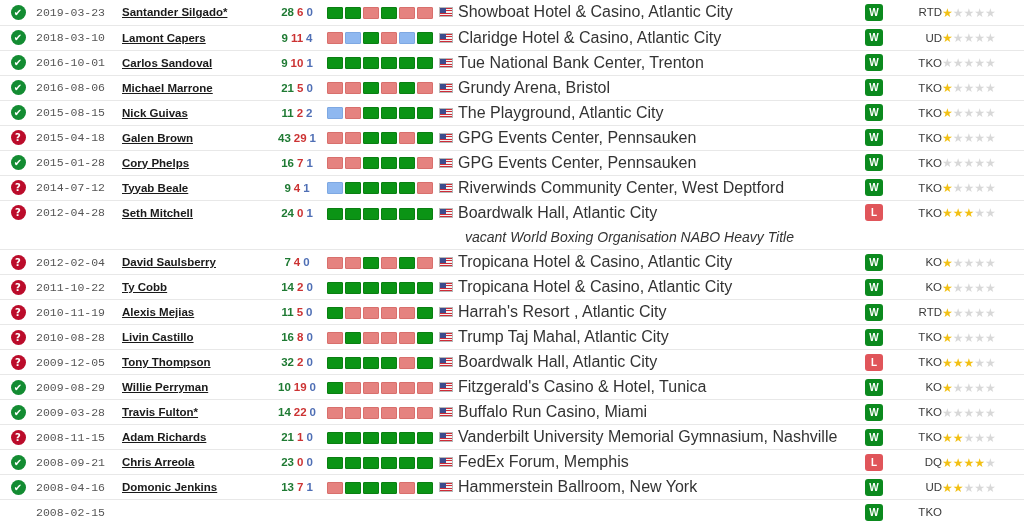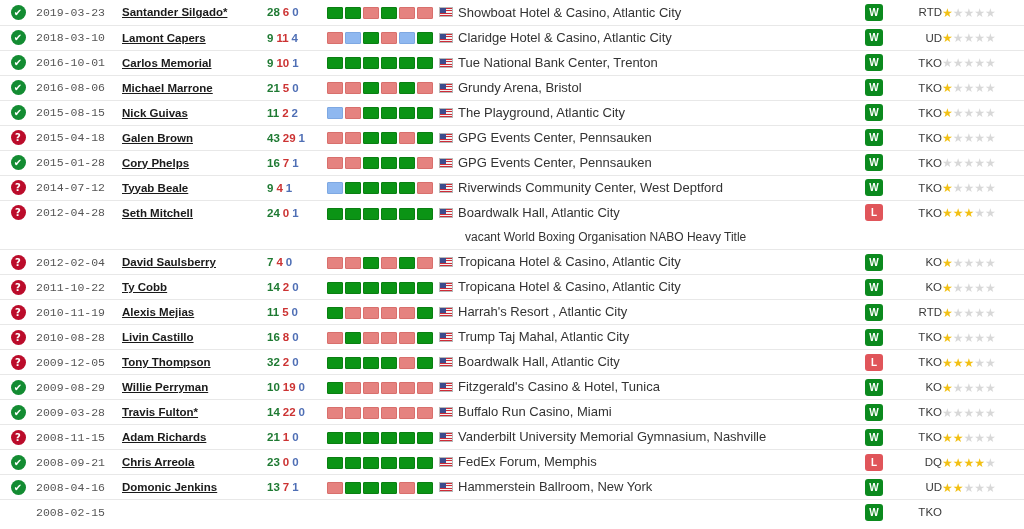--- a/index.html
+++ b/index.html
@@ -18,21 +18,21 @@
     white-space:nowrap;
     overflow:hidden;
   }
   table.bouts tr:first-child td{border-top:none;}
   tr.title-row td{border-top:none;height:24px;}
 
   
   .c-status{width:36px;text-align:center;}
   .c-date{width:86px;color:#555;font-size:11.5px;font-family:Liberation Mono, monospace;}
   .c-opp{width:145px;margin-top:16px;}
-  .c-rec{width:60px;text-align:left;padding-right:6px;font-size:11.5px;font-weight:bold;}
+  .c-rec{width:60px;text-align:center;padding-right:6px;font-size:11.5px;font-weight:bold;}
   .c-streak{width:112px;padding-left:8px;}
   .c-venue{width:415px;padding-left:4px;}
   .c-res{width:40px;text-align:center;}
   .c-meth{width:48px;text-align:right;padding-left:4px;color:#3a3a3a;font-size:11.5px;}
   .c-stars{width:82px;text-align:left;padding-left:2px;}
 
   
   .status-ico{
     display:inline-block;width:15px;height:15px;border-radius:50%;
     position:relative;vertical-align:middle;
@@ -73,22 +73,22 @@
     border:1px solid #b9b9b9;box-sizing:border-box;
     background:linear-gradient(to bottom,
       #cf2b37 0 14.3%, #f2f2f2 14.3% 28.6%, #cf2b37 28.6% 42.9%,
       #f2f2f2 42.9% 57.2%, #cf2b37 57.2% 71.5%, #f2f2f2 71.5% 85.8%,
       #cf2b37 85.8% 100%);
   }
   .flag::before{
     content:"";position:absolute;left:0;top:0;width:6px;height:5px;
     background:#3c4b8c;
   }
-  .venue-text{font-size:13px;color:#333;vertical-align:middle;}
-  .title-text{font-size:12px;color:#333;padding-left:26px;}
+  .venue-text{font-size:16px;color:#333;vertical-align:middle;}
+  .title-text{font-size:14px;color:#333;padding-left:26px;font-style:italic;}
 
   
   .badge{
     display:inline-block;width:18px;height:17px;line-height:17px;
     border-radius:3px;color:#ffffff;font-size:10px;font-weight:bold;
     text-align:center;vertical-align:middle;
   }
   .badge.W{background:#0b8a1e;}
   .badge.L{background:#e0555a;}
 
@@ -121,21 +121,21 @@
         <td class="c-rec"><span class="rw">9</span><span class="rec-sep">&nbsp;</span><span class="rl">11</span><span class="rec-sep">&nbsp;</span><span class="rd">4</span></td>
         <td class="c-streak"><span class="sq l"></span><span class="sq d"></span><span class="sq w"></span><span class="sq l"></span><span class="sq d"></span><span class="sq w"></span></td>
         <td class="c-venue"><span class="flag"></span><span class="venue-text">Claridge Hotel &amp; Casino, Atlantic City</span></td>
         <td class="c-res"><span class="badge W">W</span></td>
         <td class="c-meth">UD</td>
         <td class="c-stars"><span class="star on">★</span><span class="star off">★</span><span class="star off">★</span><span class="star off">★</span><span class="star off">★</span></td>
       </tr>
       <tr class="bout-row">
         <td class="c-status"><span class="status-ico ok"><span class="glyph">✔</span></span></td>
         <td class="c-date">2016-10-01</td>
-        <td class="c-opp"><a class="opp-link" href="#">Carlos Memorial</a></td>
+        <td class="c-opp"><a class="opp-link" href="#">Carlos Sandoval</a></td>
         <td class="c-rec"><span class="rw">9</span><span class="rec-sep">&nbsp;</span><span class="rl">10</span><span class="rec-sep">&nbsp;</span><span class="rd">1</span></td>
         <td class="c-streak"><span class="sq w"></span><span class="sq w"></span><span class="sq w"></span><span class="sq w"></span><span class="sq w"></span><span class="sq w"></span></td>
         <td class="c-venue"><span class="flag"></span><span class="venue-text">Tue National Bank Center, Trenton</span></td>
         <td class="c-res"><span class="badge W">W</span></td>
         <td class="c-meth">TKO</td>
         <td class="c-stars"><span class="star off">★</span><span class="star off">★</span><span class="star off">★</span><span class="star off">★</span><span class="star off">★</span></td>
       </tr>
       <tr class="bout-row">
         <td class="c-status"><span class="status-ico ok"><span class="glyph">✔</span></span></td>
         <td class="c-date">2016-08-06</td>

